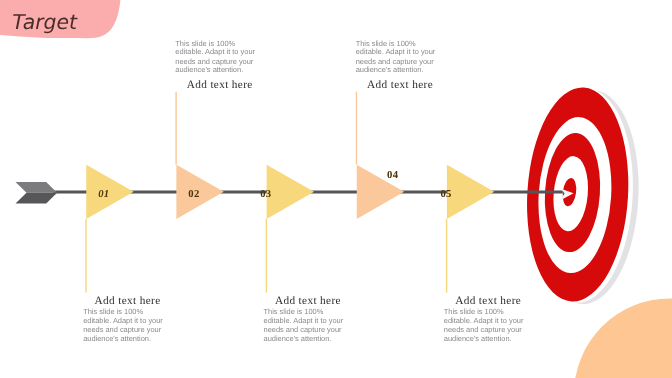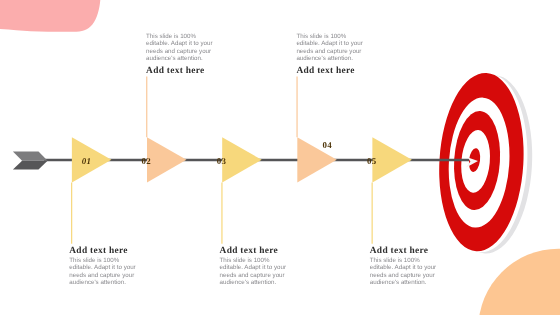--- a/index.html
+++ b/index.html
@@ -7,40 +7,41 @@
   body{width:560px;height:315px;overflow:hidden;background:#ffffff;
        font-family:"Liberation Sans",sans-serif;position:relative;
        -webkit-font-smoothing:antialiased;text-rendering:geometricPrecision;
        }
   .slide{position:absolute;left:0;top:0;width:560px;height:315px;background:#fff;overflow:hidden;}
   svg.layer{position:absolute;left:0;top:0;width:560px;height:315px;}
   .title{position:absolute;opacity:0.999;left:10.3px;top:10.4px;font-family:"DejaVu Sans",sans-serif;
          font-size:17px;font-style:oblique 12deg;font-weight:normal;color:#4a2d28;
          letter-spacing:0px;line-height:18px;}
   .tb{position:absolute;width:74px;opacity:0.999;}
-  .tb .head{font-family:"Liberation Serif",serif;font-weight:bold;font-size:9.4px;color:#303030;
-            line-height:12px;white-space:nowrap;letter-spacing:.3px;}
+  .tb .head{font-family:"Liberation Serif",serif;font-weight:normal;font-size:9.4px;color:#303030;
+            line-height:12px;white-space:nowrap;letter-spacing:.3px;text-align:center;}
   .tb .body{font-family:"Liberation Sans",sans-serif;font-size:6.2px;color:#8a8a8e;
             line-height:7.2px;}
   .tb.up .head{margin-top:2.5px;}
   .num{position:absolute;opacity:0.999;font-family:"Liberation Serif",serif;font-weight:bold;font-size:8.9px;
        color:#4d3408;letter-spacing:.25px;line-height:9px;}
 </style>
 </head>
 <body>
 
 <div class="slide">
 
   <svg class="layer" viewBox="0 0 560 315">
     <path fill="#fbadad" d="M -12 -12 L 100.6 -12 L 100.3 0 C 99.6 8.5 97.4 18.2 92.4 24.6
              C 87.6 30.6 80.6 32.2 70.5 31.8 C 58.5 31.4 44.5 32.1 30.5 31.3
              C 18.5 30.6 5.5 29.2 -12 28.4 Z"></path>
     <circle cx="558.3" cy="328.7" r="80" fill="#fdc692"></circle>
   </svg>
 
+  <div class="title">Target</div>
 
   <svg class="layer" viewBox="0 0 560 315">
     <ellipse cx="490.0" cy="164.3" rx="41.96" ry="89.27" transform="rotate(3.3 490 164.3)" fill="#e2e2e4"></ellipse>
     <ellipse cx="485.2" cy="163.2" rx="41.96" ry="89.27" transform="rotate(3.3 485.2 163.2)" fill="#ffffff"></ellipse>
     <ellipse cx="481.4" cy="162.05" rx="41.96" ry="89.27" transform="rotate(3.3 481.4 162.05)" fill="#d60a0a"></ellipse>
     <ellipse cx="479.1" cy="162.6" rx="30.18" ry="65.1" transform="rotate(3.6 479.1 162.6)" fill="#ffffff"></ellipse>
     <ellipse cx="477.05" cy="160.5" rx="22.88" ry="49.68" transform="rotate(3.6 477.05 160.5)" fill="#d60a0a"></ellipse>
     <ellipse cx="475.6" cy="161.4" rx="14.19" ry="31.4" transform="rotate(5.05 475.6 161.4)" fill="#ffffff"></ellipse>
     <ellipse cx="474.55" cy="160.1" rx="5.48" ry="11.88" transform="rotate(7.45 474.55 160.1)" fill="#d60a0a"></ellipse>
   </svg>
@@ -74,21 +75,21 @@
         <line x1="372.15" x2="372.15" y1="182.5" y2="243.8" stroke="#f7d87c" stroke-width="1.2"></line>
       </g>
     </svg>
 
   <div>
       <div class="num" style="left: 66.5px; top: 156.95px; width: 40px; text-align: center; font-style: italic;">01</div>
       <div class="tb down" style="left: 69.3px; top: 245.1px;">
         <div class="head">Add text here</div>
         <div class="body">This slide is 100% editable. Adapt it to your needs and capture your audience's attention.</div>
       </div>
-      <div class="num" style="left: 141.6px; top: 156.95px; width: 40px; ">02</div>
+      <div class="num" style="left: 141.6px; top: 156.95px; width: 40px; text-align: center;">02</div>
       <div class="tb up" style="left: 146.1px; top: 33.2px;">
         <div class="body">This slide is 100% editable. Adapt it to your needs and capture your audience's attention.</div>
         <div class="head">Add text here</div>
       </div>
       <div class="num" style="left: 216.8px; top: 156.95px; width: 40px; text-align: left;">03</div>
       <div class="tb down" style="left: 219.6px; top: 245.1px;">
         <div class="head">Add text here</div>
         <div class="body">This slide is 100% editable. Adapt it to your needs and capture your audience's attention.</div>
       </div>
       <div class="num" style="left: 291.9px; top: 141px; width: 40px; text-align: right;">04</div>

